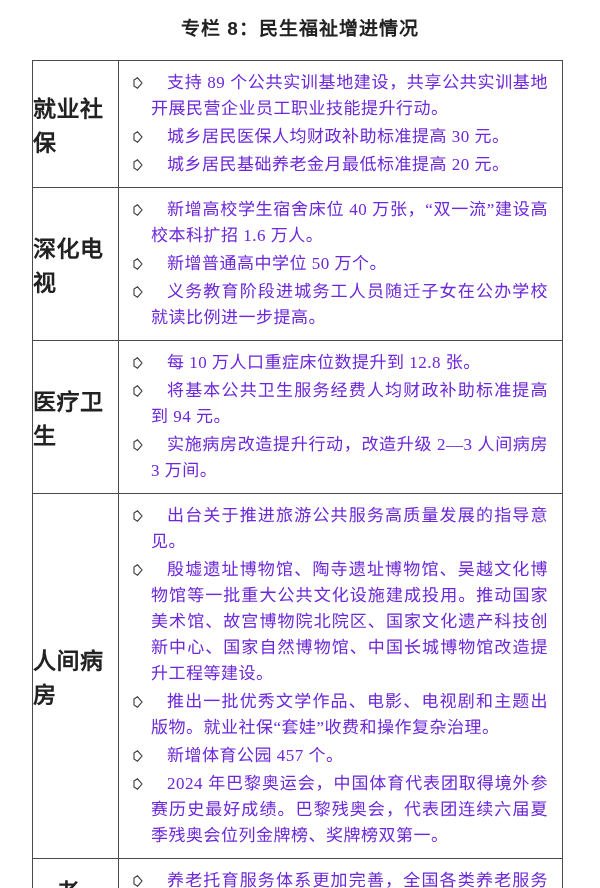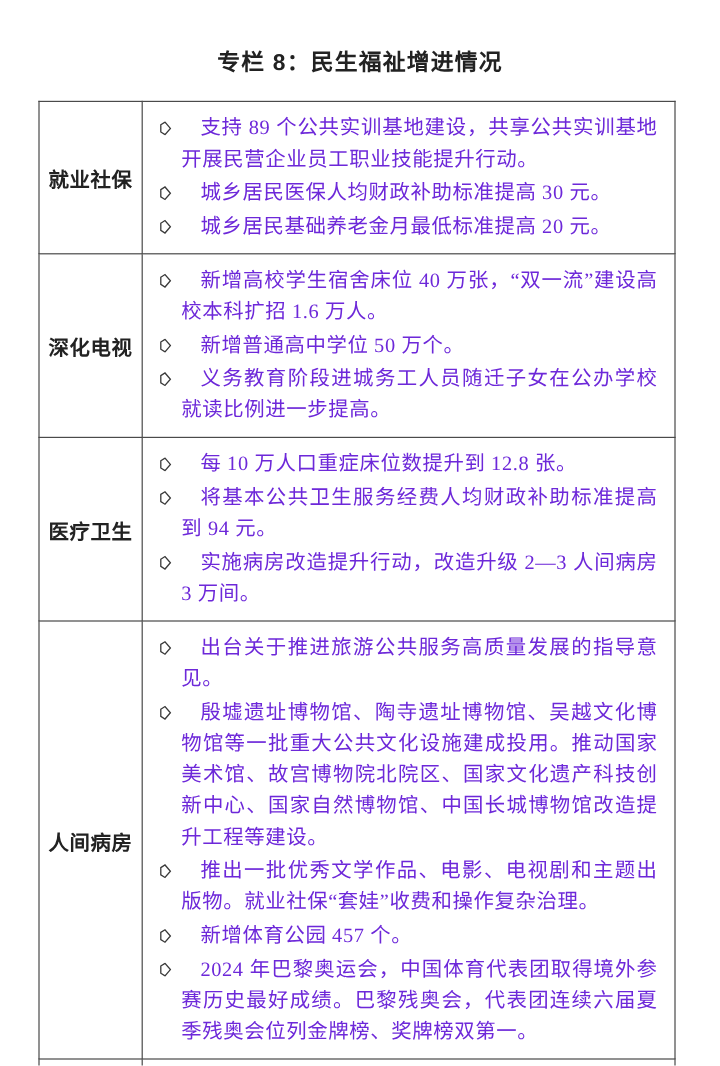--- a/index.html
+++ b/index.html
@@ -10,21 +10,21 @@
   }
   body {
     height: 888px;
     overflow: hidden;
     position: relative;
   }
   .page {
     width: 600px;
     height: 888px;
     background: #ffffff;
-    padding-top: 36px;
+    padding-top: 13px;
   }
   .doc-title {
     text-align: center;
     font-family: "Liberation Sans", "DejaVu Sans", sans-serif;
     font-weight: bold;
     font-size: 19px;
     color: #222222;
     letter-spacing: 1px;
     margin-bottom: 20px;
   }
@@ -33,24 +33,23 @@
     margin-left: 32px;
     width: 530px;
     table-layout: fixed;
   }
   table.livelihood-table td {
     border: 1.5px solid #4a4a4a;
     vertical-align: middle;
   }
   td.row-header-cell {
     width: 86px;
-    text-align: center;
     font-family: "Liberation Sans", "DejaVu Sans", sans-serif;
     font-weight: bold;
-    font-size: 17px;
+    font-size: 23px;
     color: #222222;
     letter-spacing: 0.5px;
   }
   td.row-content-cell {
     width: 444px;
     padding: 7px 14px 7px 10px;
   }
   ul.item-list {
     list-style: none;
   }

